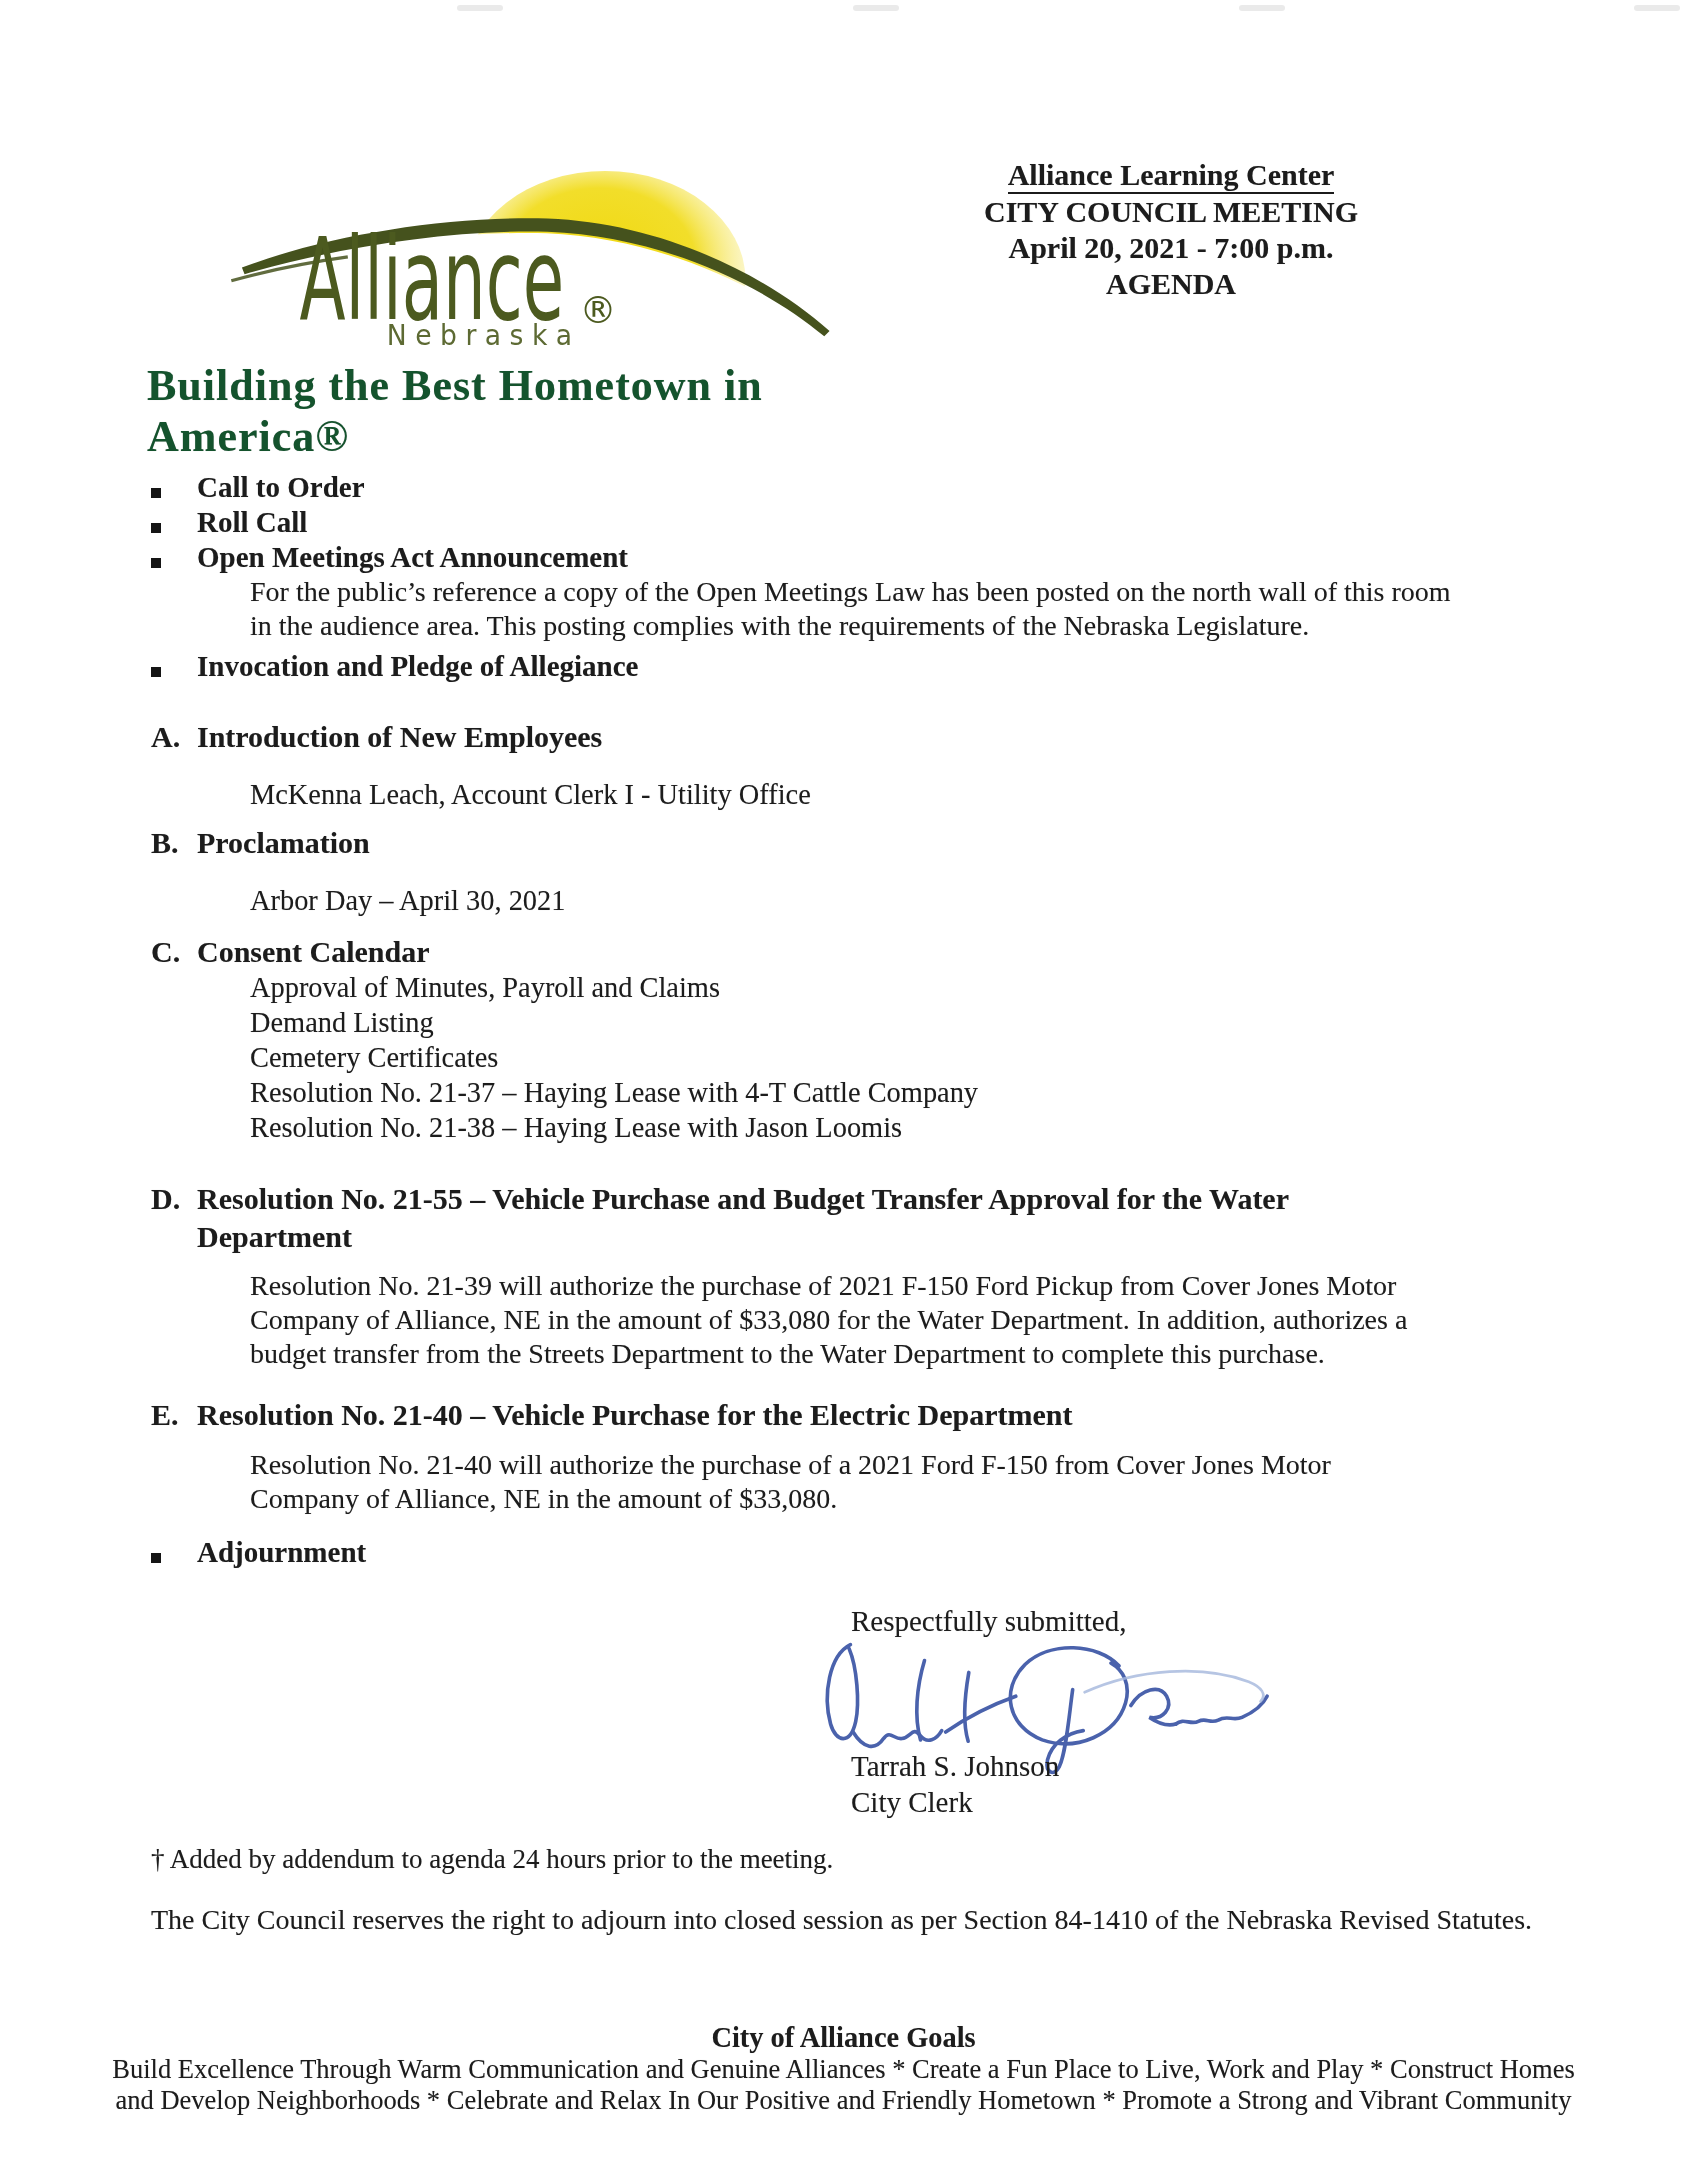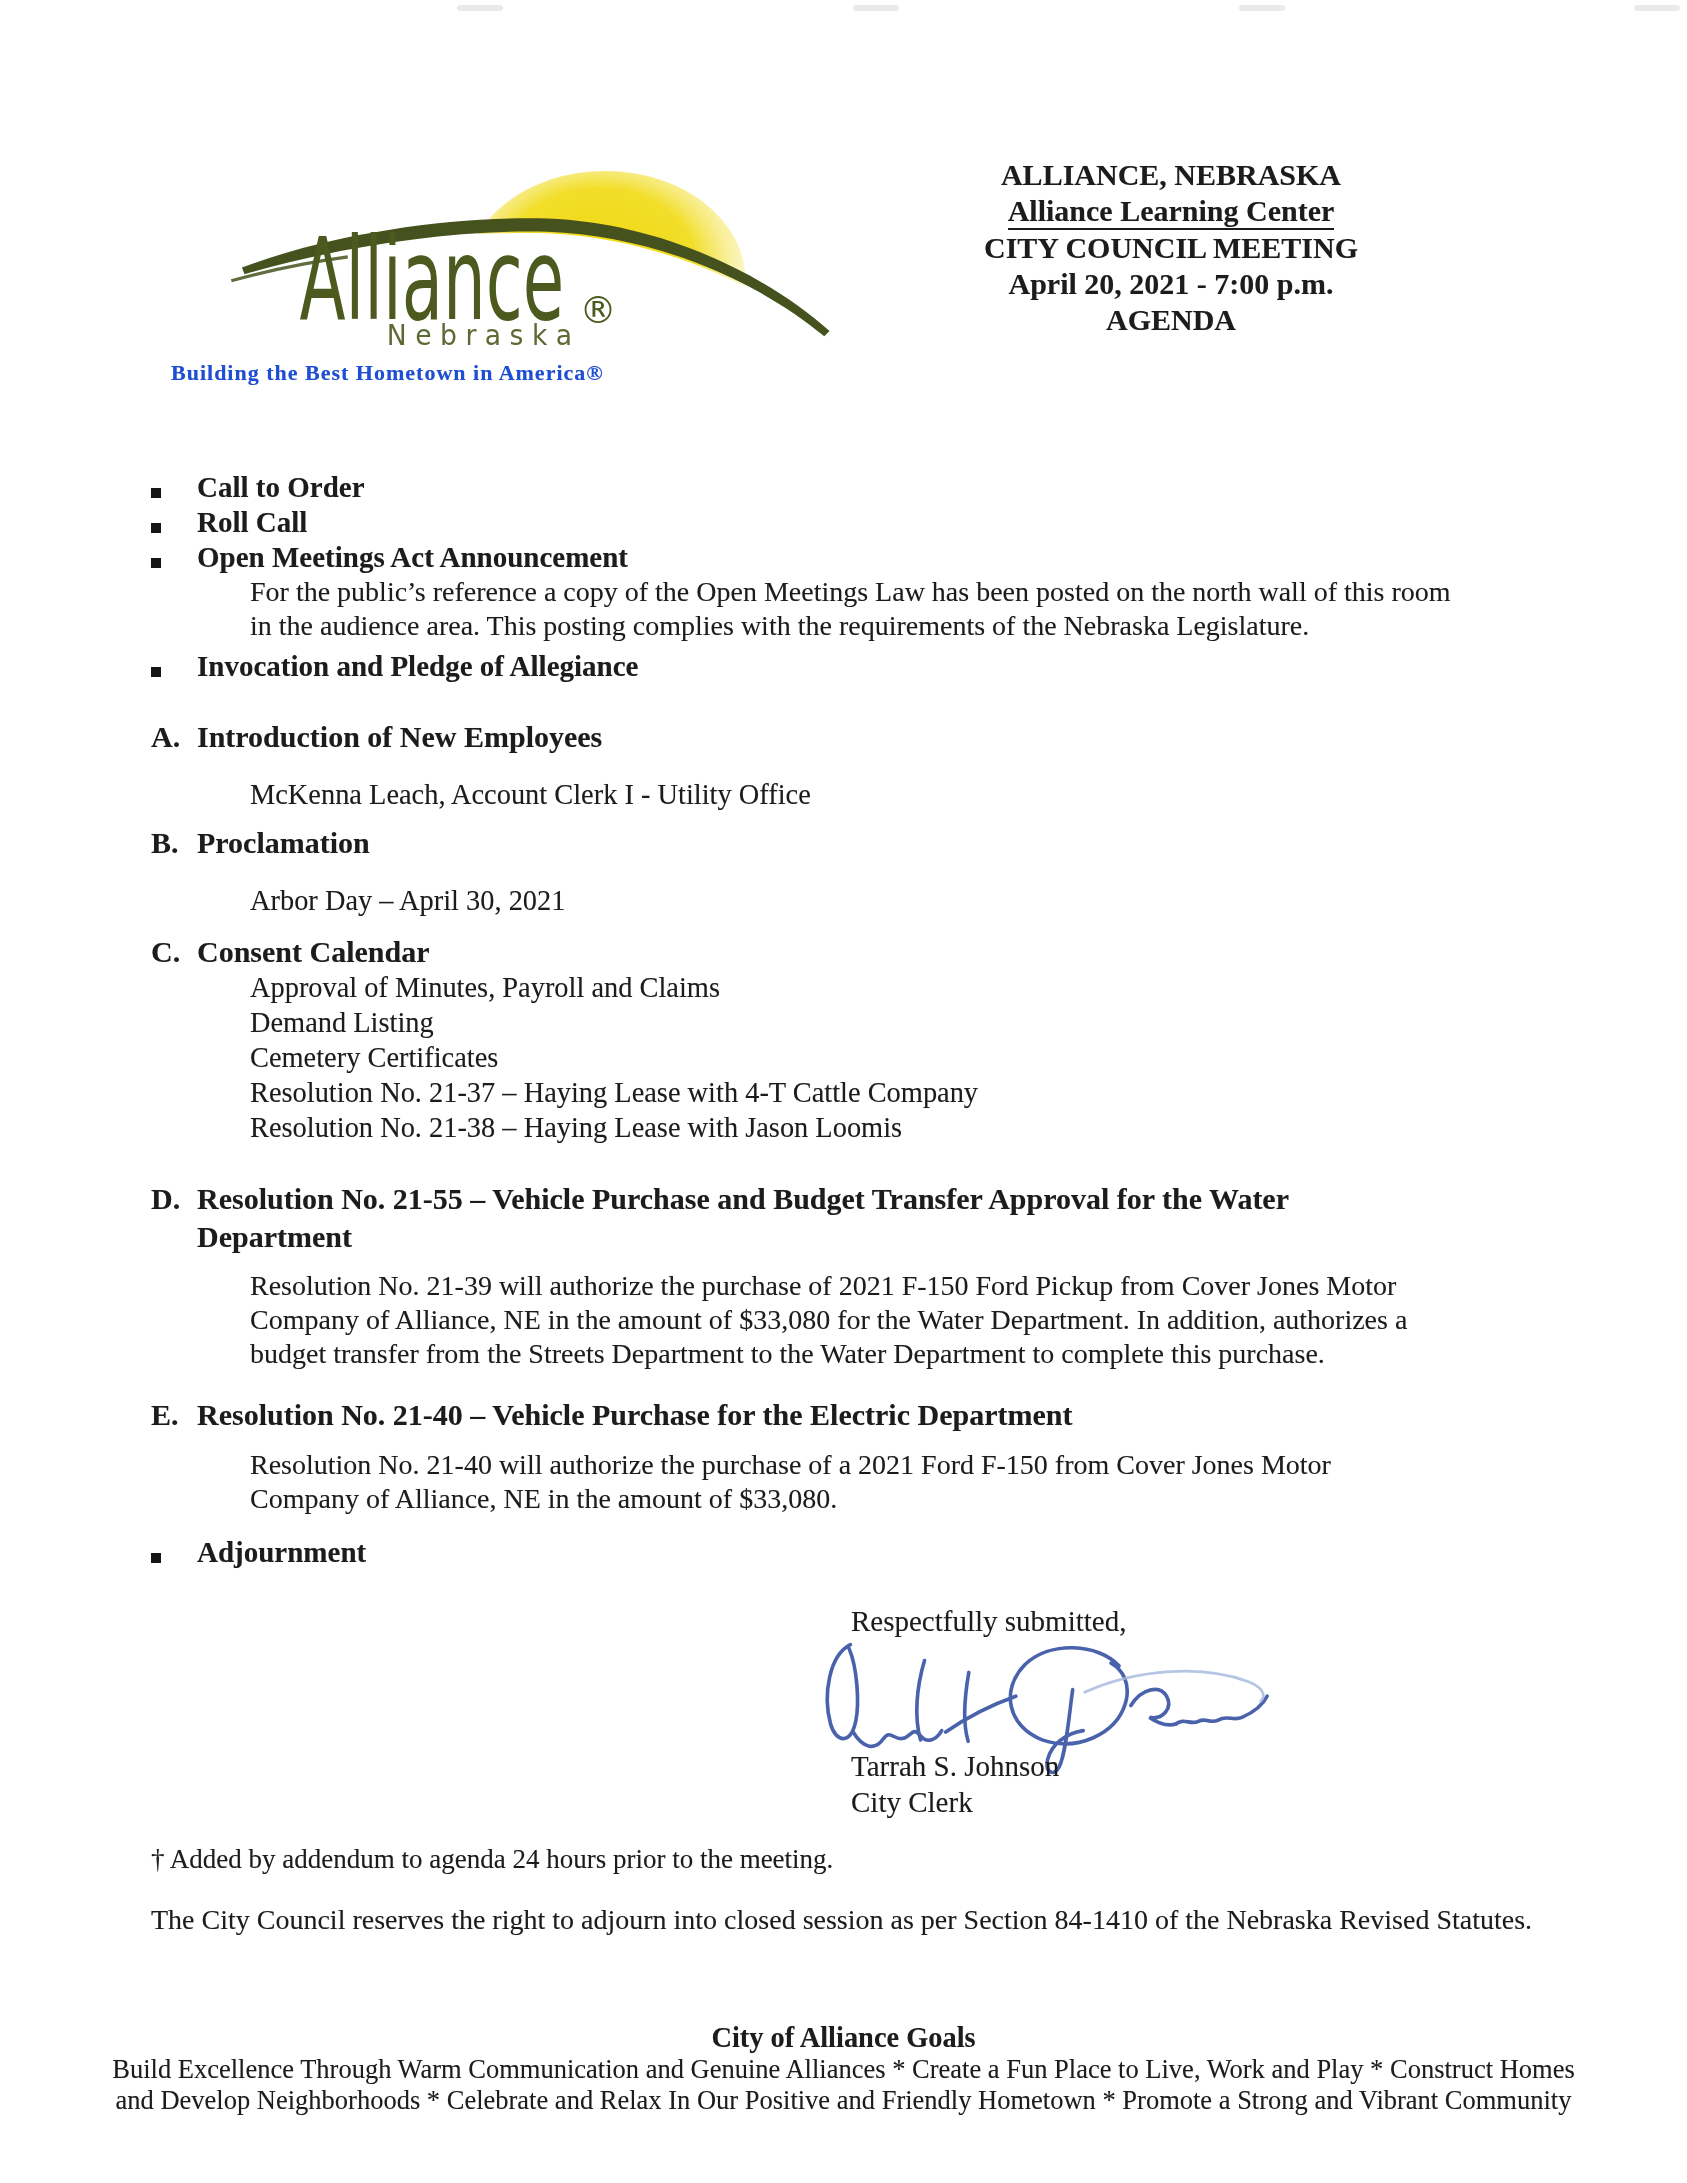--- a/index.html
+++ b/index.html
@@ -8,21 +8,21 @@
     font-family:"Liberation Serif","DejaVu Serif",serif;color:#1c1c1c;
     overflow:hidden;
   }
   .abs{position:absolute;}
   .soft{text-shadow:0 0 0.7px rgba(0,0,0,.28);}
   
   .smudge{position:absolute;top:5.3px;height:6px;width:46px;background:#c7c7c7;opacity:.38;border-radius:3.3px;}
   
   .tagline{
     left:147px;top:360px;width:635px;
-    font-size:22px;font-weight:bold;letter-spacing:1px;color:#1d4ed8;margin-left:24px;
+    font-size:44px;font-weight:bold;letter-spacing:1px;color:#14532d;
   }
   
   .meeting{
     left:956px;top:157px;width:430px;text-align:center;
     font-size:30px;font-weight:bold;line-height:36px;
   }
   .meeting .u{border-bottom:2.6px solid #1b1b1b;padding-bottom:0.7px;display:inline-block;line-height:32px;}
   
   .brow{left:151px;display:flex;align-items:center;font-weight:bold;font-size:29px;line-height:34px;}
   .sq{width:10px;height:10px;background:#151515;margin-top:11.2px;margin-right:36px;flex:0 0 10px;}
@@ -62,21 +62,20 @@
   <path fill="#45521d" d="M 18 176 C 150 126, 330 98, 480 102 C 640 108, 800 178, 906 272 L 898 280 C 792 192, 638 128, 480 122 C 334 118, 160 146, 22 186 Z"></path>
   <path fill="none" stroke="#45521d" stroke-width="5" opacity="0.85" d="M 2 196 C 60 180, 120 168, 178 160"></path>
   <text x="105" y="254" font-family="DejaVu Sans, sans-serif" font-size="172" fill="#4c5a1f" textLength="400" lengthAdjust="spacingAndGlyphs">Alliance</text>
   <text x="528" y="260" font-family="DejaVu Sans, sans-serif" font-size="56" fill="#4c5a1f">®</text>
   <text x="237" y="293" font-family="DejaVu Sans, sans-serif" font-size="42" fill="#5d6a33" textLength="280" lengthAdjust="spacingAndGlyphs">N e b r a s k a</text>
 </svg>
 
 <div class="abs tagline soft">Building the Best Hometown in America®</div>
 
 <div class="abs meeting soft">
-  <div>ALLIANCE, NEBRASKA</div>
   <div><span class="u">Alliance Learning Center</span></div>
   <div>CITY COUNCIL MEETING</div>
   <div>April 20, 2021 - 7:00 p.m.</div>
   <div>AGENDA</div>
 </div>
 
 <div class="abs brow soft" style="top:470px">
   <span class="sq"></span>
   <span>Call to Order</span>
 </div>

